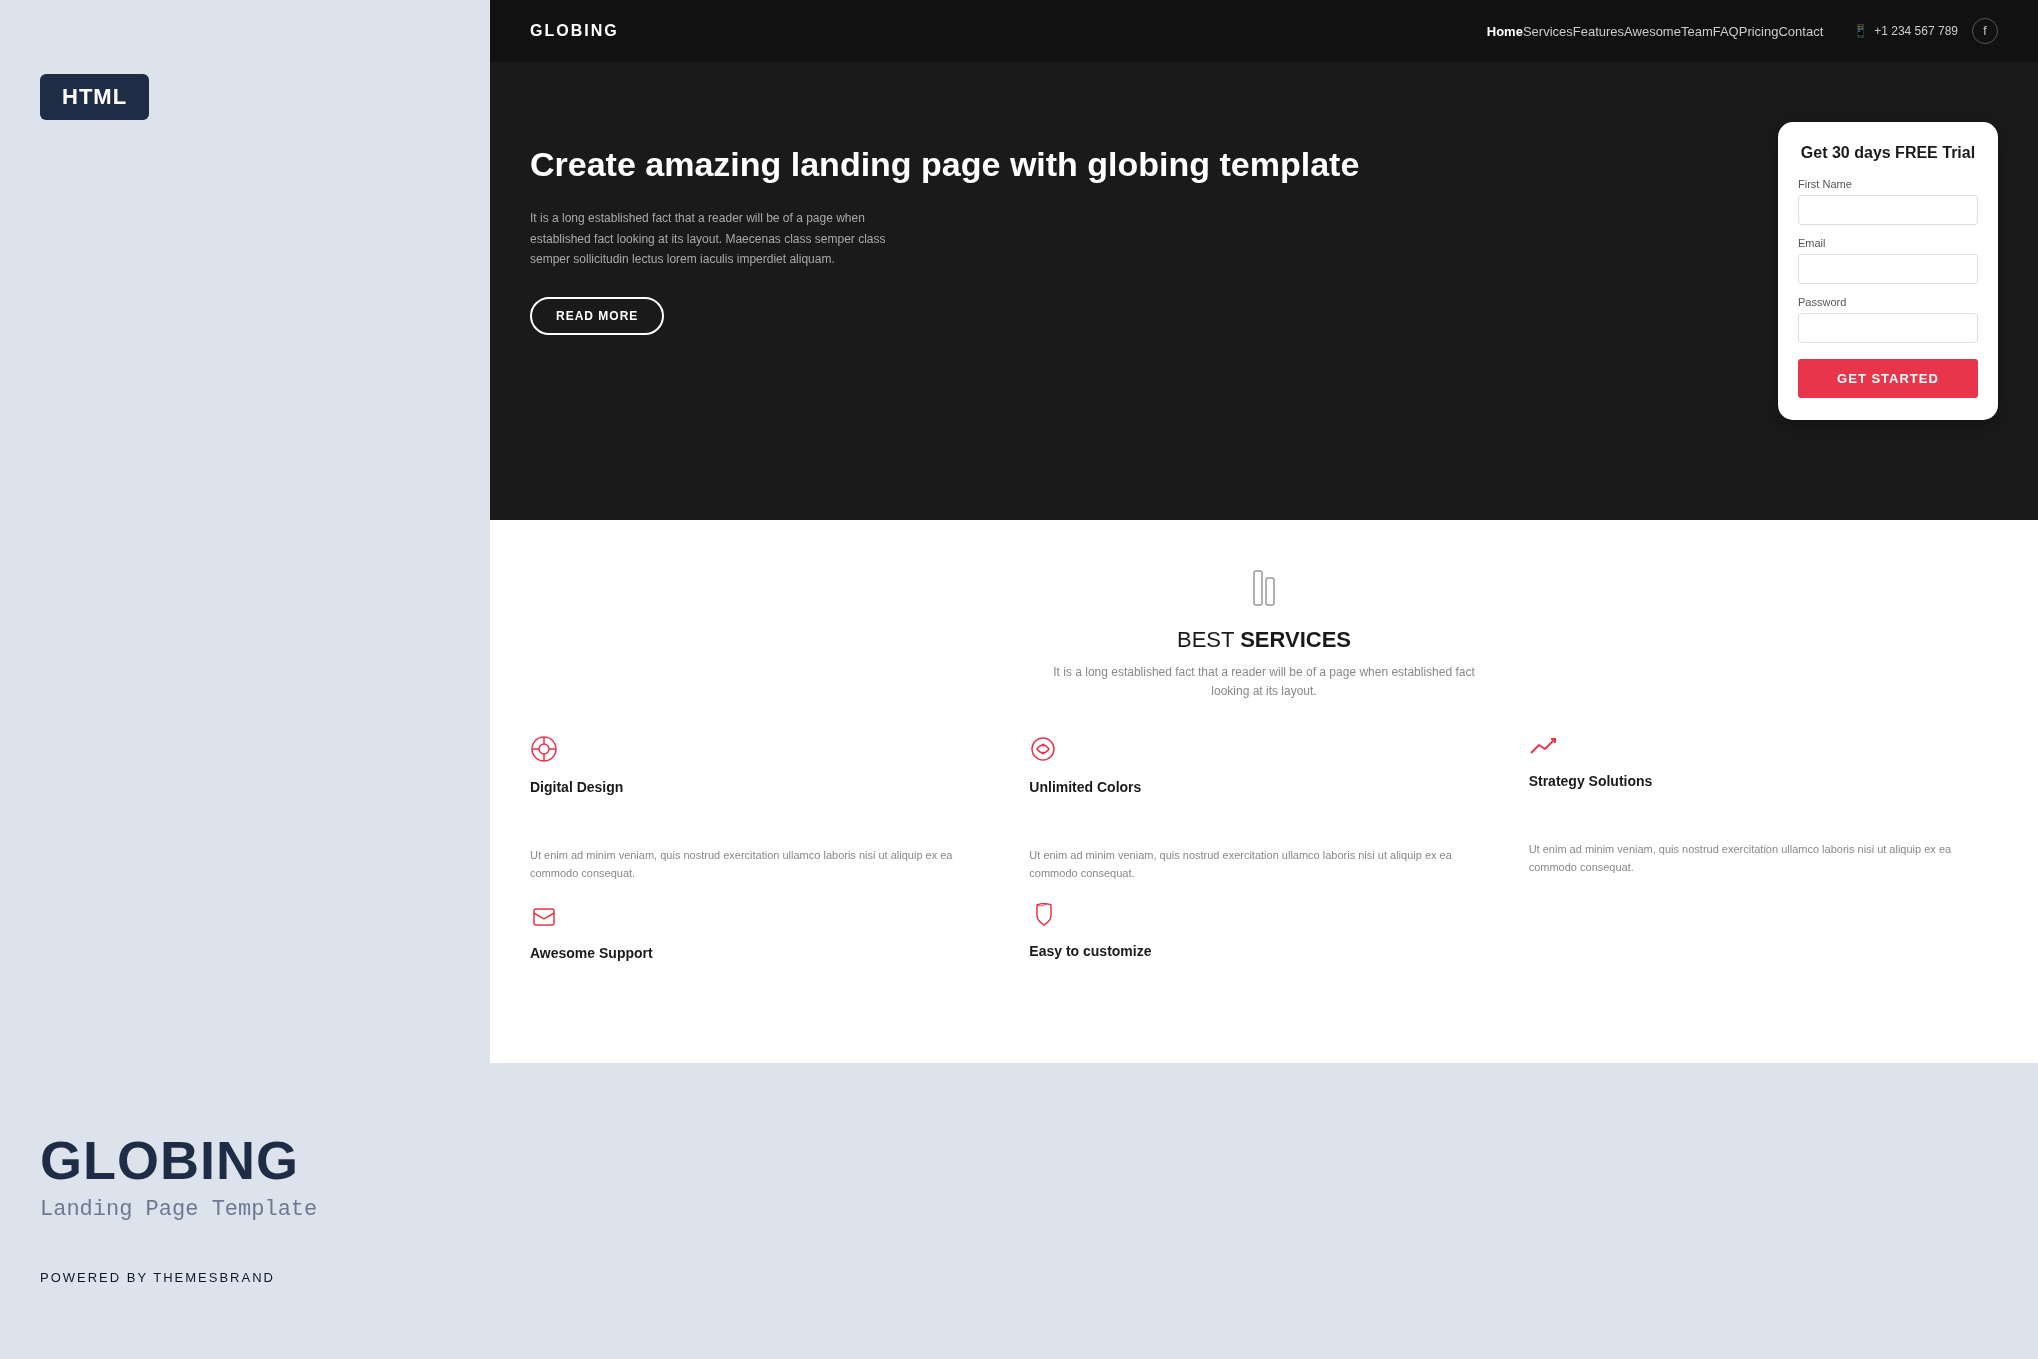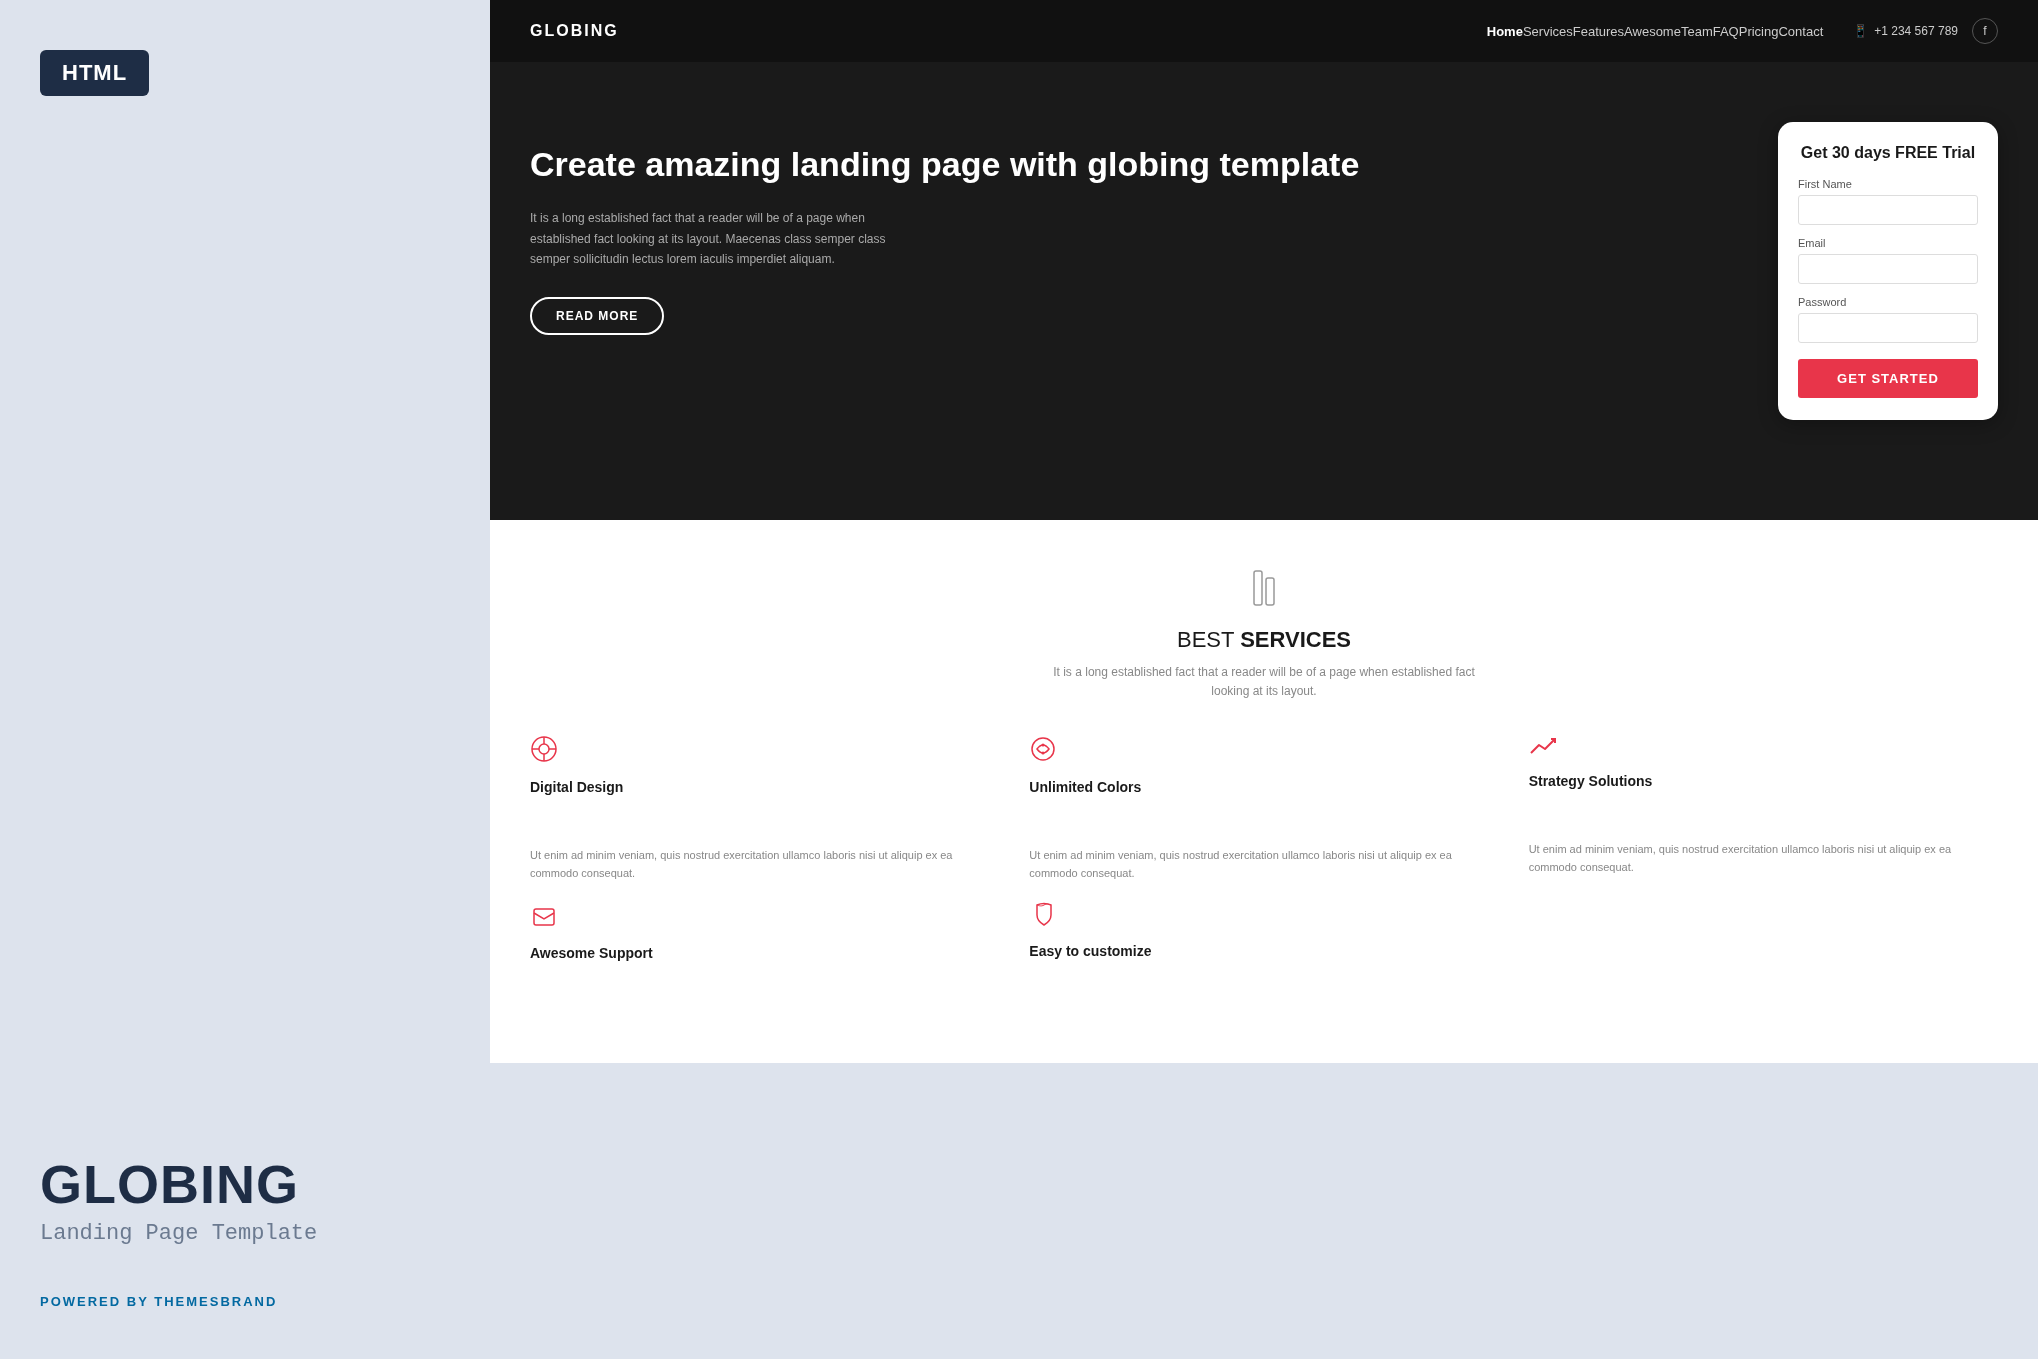--- a/index.html
+++ b/index.html
@@ -11,21 +11,21 @@
       flex-direction: row;
     }
 
     
     .left-panel {
       width: 490px;
       min-width: 490px;
       background: #dde3ed;
       display: flex;
       flex-direction: column;
-      padding: 50px 40px;
+      padding: 74px 40px;
       position: relative;
     }
 
     .html-badge {
       display: inline-block;
       background: #1e2d45;
       color: #fff;
       font-size: 22px;
       font-weight: bold;
       padding: 10px 22px;
@@ -50,22 +50,22 @@
 
     .brand-subtitle {
       font-size: 22px;
       color: #6b7a90;
       margin-bottom: 48px;
       font-family: Liberation Mono, monospace;
     }
 
     .powered-by {
       font-size: 13px;
-      font-weight: bold;
-      color: #0369a1;
+      font-weight: normal;
+      color: #0f172a;
       letter-spacing: 2px;
       text-transform: uppercase;
     }
 
     
     .right-panel {
       flex: 1;
       display: flex;
       flex-direction: column;
       overflow: hidden;

